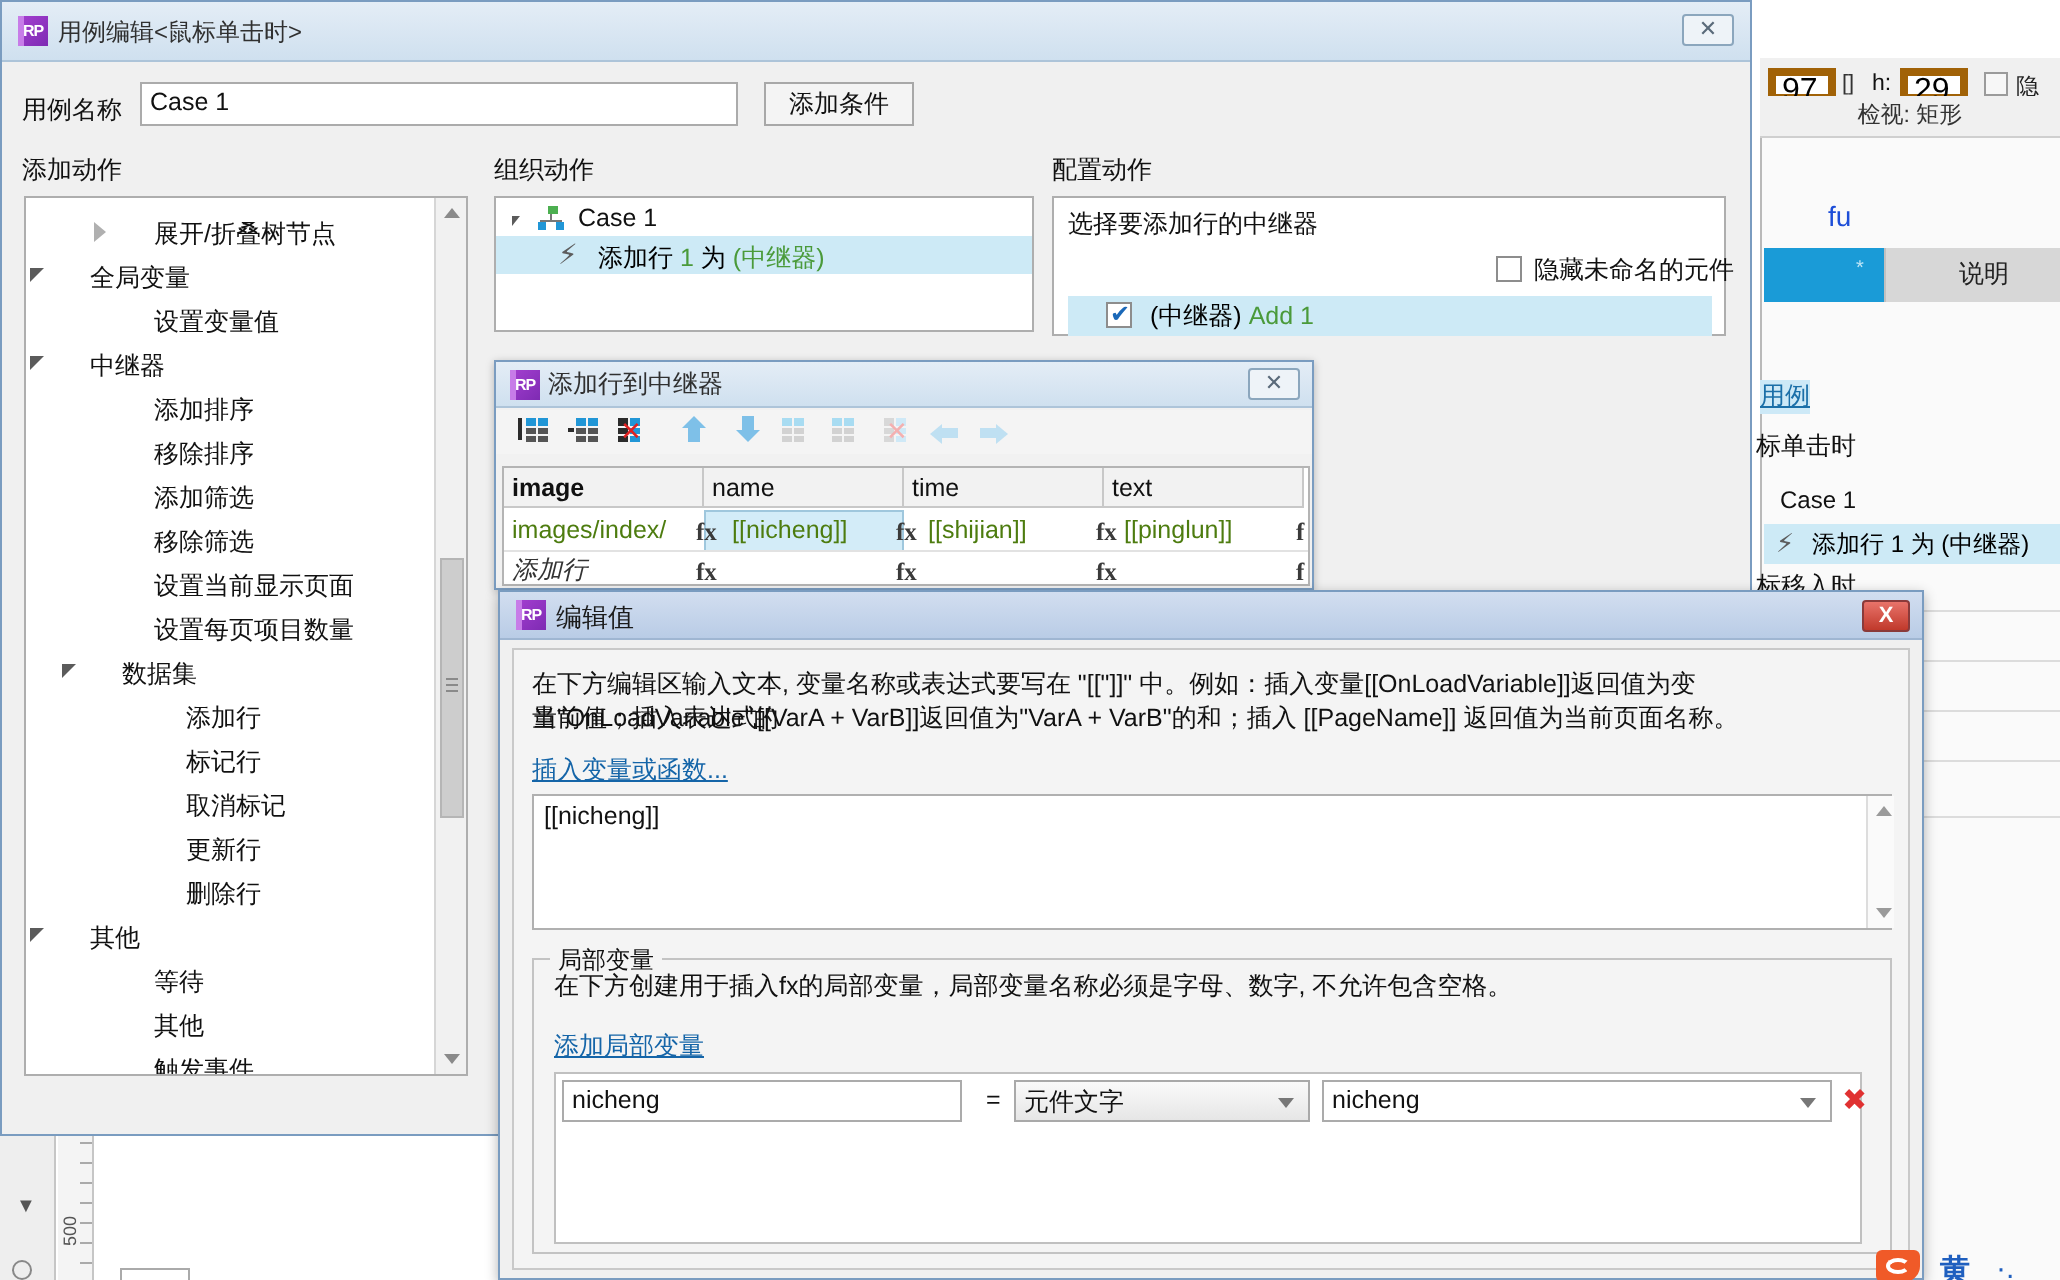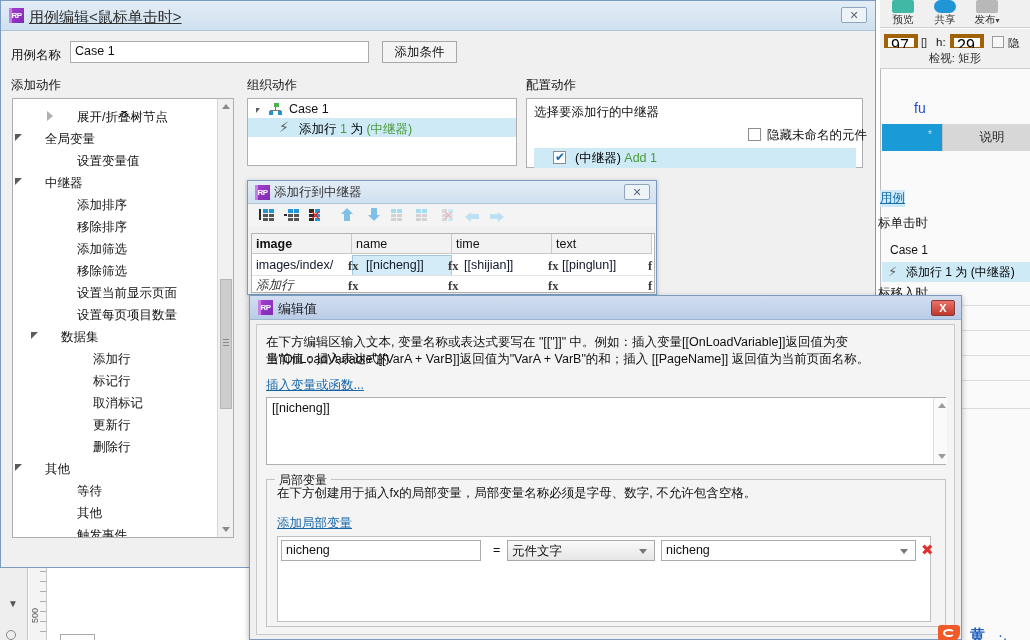--- a/index.html
+++ b/index.html
@@ -62,21 +62,21 @@
   .canvas-obj { position:absolute; left:60px; top:634px; width:35px; height:14px; border:1px solid #aaa; background:#fff;}
 
   
   .win-case { position:absolute; left:0; top:0; width:876px; height:568px;
               background:#f0f0f0; border:1px solid #7a9cc0; }
   .win-case-tb { position:absolute; left:0; top:0; width:874px; height:30px;
                  background:linear-gradient(#e4edf6,#cfe0ef); border-bottom:1px solid #adc4d9; }
   .rp-badge { position:absolute; width:15px; height:15px; background:linear-gradient(135deg,#a43fd0,#7e2bb3);
               color:#fff; font-size:8px; font-weight:bold; text-align:center; line-height:15px; letter-spacing:-0.5px;}
   .rp-badge::before { content:''; position:absolute; left:0; top:0; width:3px; height:15px; background:#c77ce8; }
-  .win-case-title { position:absolute; left:28px; top:7px; font-size:15px; color:#303030;text-decoration:underline; }
+  .win-case-title { position:absolute; left:28px; top:7px; font-size:12px; color:#303030; }
   .winbtn-x { position:absolute; width:26px; height:16px; border:1px solid #8ba6bd; background:#eef3f8;
               text-align:center; line-height:14px; color:#5a6a7a; font-size:11px; border-radius:2px;}
 
   .lbl { position:absolute; font-size:12.5px; color:#111; }
   .txtfield { position:absolute; border:1px solid #ababab; background:#fff; font-size:12.5px;
               padding:2px 4px; color:#111; }
   .btn { position:absolute; border:1px solid #a8a8a8; background:#f4f4f4; font-size:12.5px;
          text-align:center; color:#111; }
 
   .panel-box { position:absolute; background:#fff; border:1px solid #aeaeae; }
@@ -103,21 +103,21 @@
              background:#f1f1f1; border:1px solid #7a9cc0; box-shadow:0 1px 4px rgba(0,0,0,.25);}
   .win-rep-tb { position:absolute; left:0; top:0; width:408px; height:23px;
                 background:linear-gradient(#e4edf6,#cfe0ef); border-bottom:1px solid #adc4d9;}
   .rep-toolbar { position:absolute; left:0; top:24px; width:408px; height:22px; background:#f4f4f4;}
   .ico { position:absolute; width:17px; height:14px; }
 
   .rep-grid { position:absolute; left:3px; top:52px; width:404px; height:60px; background:#fff;
               border:1px solid #b4b4b4; overflow:hidden;}
   .rgh { position:absolute; top:0; height:20px; background:#f2f2f2; border-right:1px solid #c8c8c8;
          border-bottom:1px solid #c8c8c8; font-size:12.5px; padding-left:4px; line-height:20px; color:#111;}
-  .rgc { position:absolute; height:21px; font-size:12.5px; line-height:21px; color:#0f172a; }
+  .rgc { position:absolute; height:21px; font-size:12.5px; line-height:21px; color:#4d7c0f; }
   .fx { font-weight:bold; font-size:12.5px; color:#3a3a3a; font-family:"Liberation Serif", serif; }
 
   
   .win-ev { position:absolute; left:249px; top:295px; width:713px; height:345px;
             background:#f0f0f0; border:1px solid #7a9cc0; box-shadow:0 2px 6px rgba(0,0,0,.3);}
   .win-ev-tb { position:absolute; left:0; top:0; width:711px; height:24px;
                background:linear-gradient(#d2def0,#b9cce6); border-bottom:1px solid #9fb6d2;}
   .ev-close { position:absolute; right:6px; top:4px; width:24px; height:16px; border:1px solid #8a3a3a;
               background:linear-gradient(#e8736a,#c0392b); border-radius:2px; color:#fff; font-size:11px;
               font-weight:bold; text-align:center; line-height:14px; }
@@ -140,34 +140,20 @@
   .watermark { position:absolute; font-size:13px; color:#d7d7d7; letter-spacing:.2px; }
   .csdn-logo { position:absolute; }
 </style>
 </head>
 <body>
 
 <div id="root">
 
   <div class="bg-app">
 
-    <div class="bg-toolbar">
-      <div class="bg-tb-item" style="left:2px;">
-        <div class="bg-tb-icon" style="background:#3fb9a5;"></div>
-        <div class="bg-tb-label">预览</div>
-      </div>
-      <div class="bg-tb-item" style="left:44px;">
-        <div class="bg-tb-icon" style="background:#2196d6;border-radius:7px;"></div>
-        <div class="bg-tb-label">共享</div>
-      </div>
-      <div class="bg-tb-item" style="left:86px;">
-        <div class="bg-tb-icon" style="background:#b8b8b8;"></div>
-        <div class="bg-tb-label"><span>发布</span><span class="bg-tb-caret">▾</span></div>
-      </div>
-    </div>
 
     <div class="bg-prop-bar"></div>
     <div class="wfield" style="left:884px;top:34px;width:34px;">97</div>
     <div class="lbl" style="left:921px;top:36px;font-size:11px;color:#333;">[]</div>
     <div class="lbl" style="left:936px;top:36px;font-size:11.5px;">h:</div>
     <div class="wfield" style="left:950px;top:34px;width:34px;">29</div>
     <div class="bg-hidden-cb" style="left:992px;top:36px;"></div>
     <div class="bg-hidden-lbl" style="left:1008px;top:36px;">隐藏</div>
 
     <div class="bg-inspect">检视: 矩形</div>

